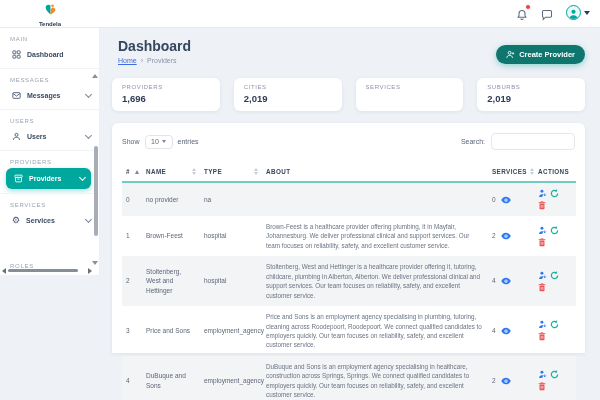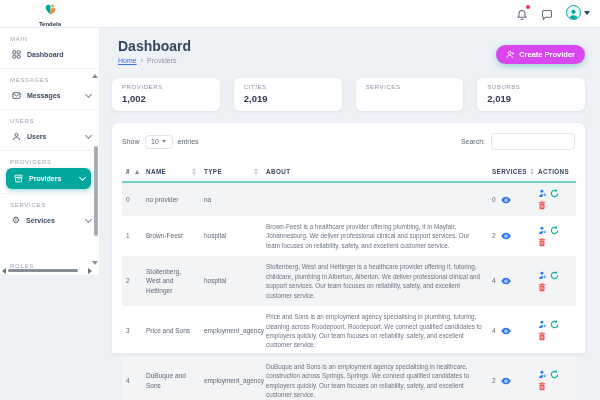--- a/index.html
+++ b/index.html
@@ -37,21 +37,21 @@
   .h-thumb { position:absolute; left:8px; top:1px; width:70px; height:3px; background:#878d96; border-radius:2px; }
   .h-arrow-left { position:absolute; left:2px; top:0; width:0; height:0; border-top:3px solid transparent; border-bottom:3px solid transparent; border-right:4px solid #6a7078; }
   .h-arrow-right { position:absolute; right:2px; top:0; width:0; height:0; border-top:3px solid transparent; border-bottom:3px solid transparent; border-left:4px solid #6a7078; }
   .roles-clip { position:absolute; bottom:6px; left:10px; font-size:6px; color:#9aa3b2; letter-spacing:0.7px; }
 
   
   .main { position:absolute; left:100px; top:28px; width:500px; height:372px; }
   .page-title { font-size:14px; font-weight:bold; color:#33475f; margin:10px 0 3px 18px; }
   .breadcrumb { font-size:7px; margin-left:18px; color:#8b93a6; display:flex; gap:4px; align-items:center; }
   .bc-link { color:#3e6ee0; text-decoration:underline; cursor:pointer; }
-  .create-btn { position:absolute; right:15px; top:17px; height:19px; background:#d946ef; color:#fff; border:none; border-radius:11px; font-size:7.5px; font-weight:bold; padding:0 10px; display:flex; align-items:center; gap:4px; cursor:pointer; box-shadow:0 2px 6px rgba(0,167,157,.4); font-family:inherit; }
+  .create-btn { position:absolute; right:15px; top:17px; height:19px; background:#0f766e; color:#fff; border:none; border-radius:11px; font-size:7.5px; font-weight:bold; padding:0 10px; display:flex; align-items:center; gap:4px; cursor:pointer; box-shadow:0 2px 6px rgba(0,167,157,.4); font-family:inherit; }
 
   .stats { display:flex; gap:14px; margin:14px 15px 0 12px; }
   .stat-card { flex:1; background:#fff; border-radius:6px; padding:6px 10px 7px; box-shadow:0 1px 4px rgba(30,40,70,.07); }
   .stat-label { font-size:6px; color:#8b93a6; letter-spacing:0.6px; text-transform:uppercase; }
   .stat-value { font-size:9.5px; font-weight:bold; color:#2f3b52; margin-top:3px; }
 
   .table-card { margin:12px 15px 0 12px; background:#fff; border-radius:6px 6px 0 0; box-shadow:0 1px 4px rgba(30,40,70,.07); padding:10px 10px 0; height:230px; }
   .controls { display:flex; align-items:center; font-size:7px; color:#5a6679; }
   .page-size { border:1px solid #dfe3ea; border-radius:4px; width:28px; height:14px; display:flex; align-items:center; justify-content:center; gap:3px; margin:0 5px; cursor:pointer; background:#fff; }
   .ps-caret { width:0; height:0; border-left:2.5px solid transparent; border-right:2.5px solid transparent; border-top:3px solid #7c8698; }
@@ -200,21 +200,21 @@
         <circle cx="6.5" cy="5" r="2.6" fill="none" stroke="#fff" stroke-width="1.6"></circle>
         <path d="M1.5 14c0-2.8 2.2-4.4 5-4.4s5 1.6 5 4.4" fill="none" stroke="#fff" stroke-width="1.6"></path>
         <path d="M12.5 4v4M10.5 6h4" stroke="#fff" stroke-width="1.4"></path>
       </svg>
     <span>Create Provider</span>
   </button>
 
   <div class="stats">
     <div class="stat-card">
       <div class="stat-label">PROVIDERS</div>
-      <div class="stat-value">1,002</div>
+      <div class="stat-value">1,696</div>
     </div>
     <div class="stat-card">
       <div class="stat-label">CITIES</div>
       <div class="stat-value">2,019</div>
     </div>
     <div class="stat-card">
       <div class="stat-label">SERVICES</div>
     </div>
     <div class="stat-card">
       <div class="stat-label">SUBURBS</div>

